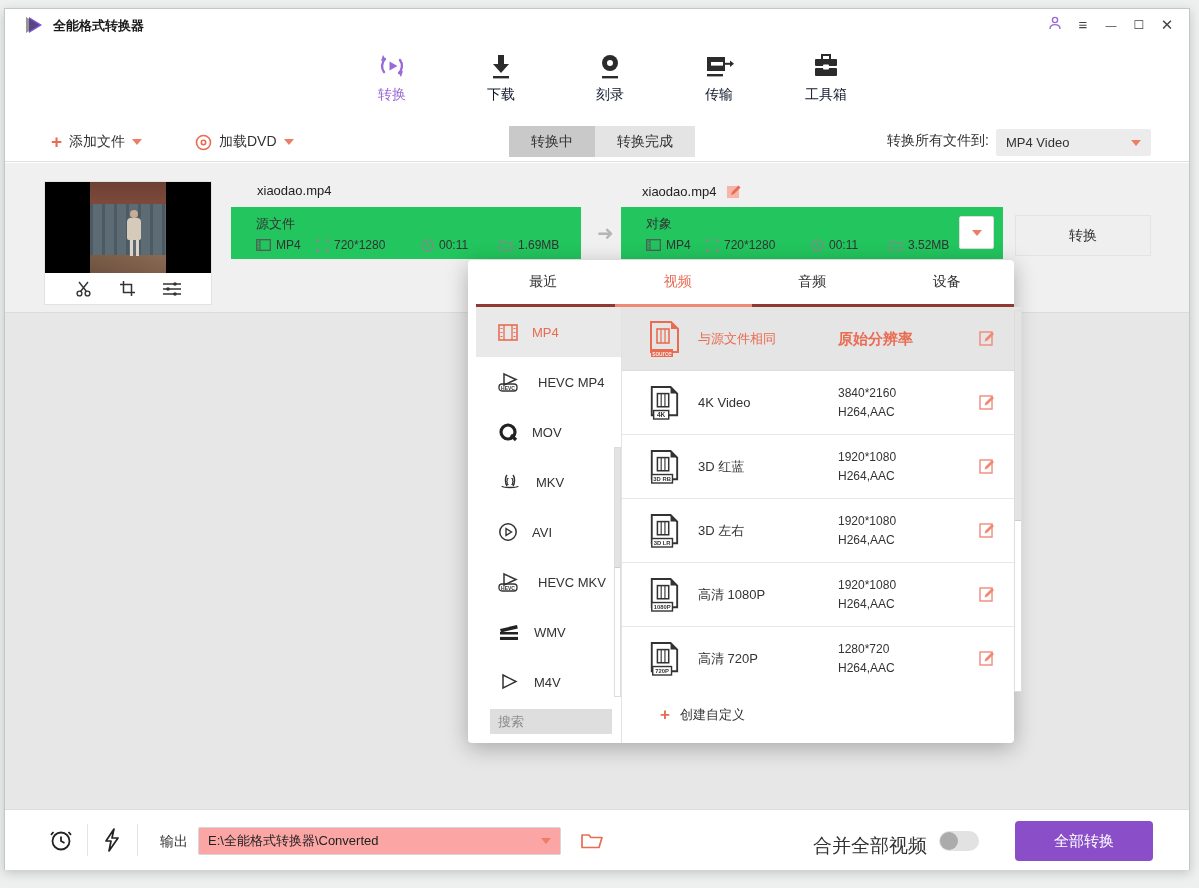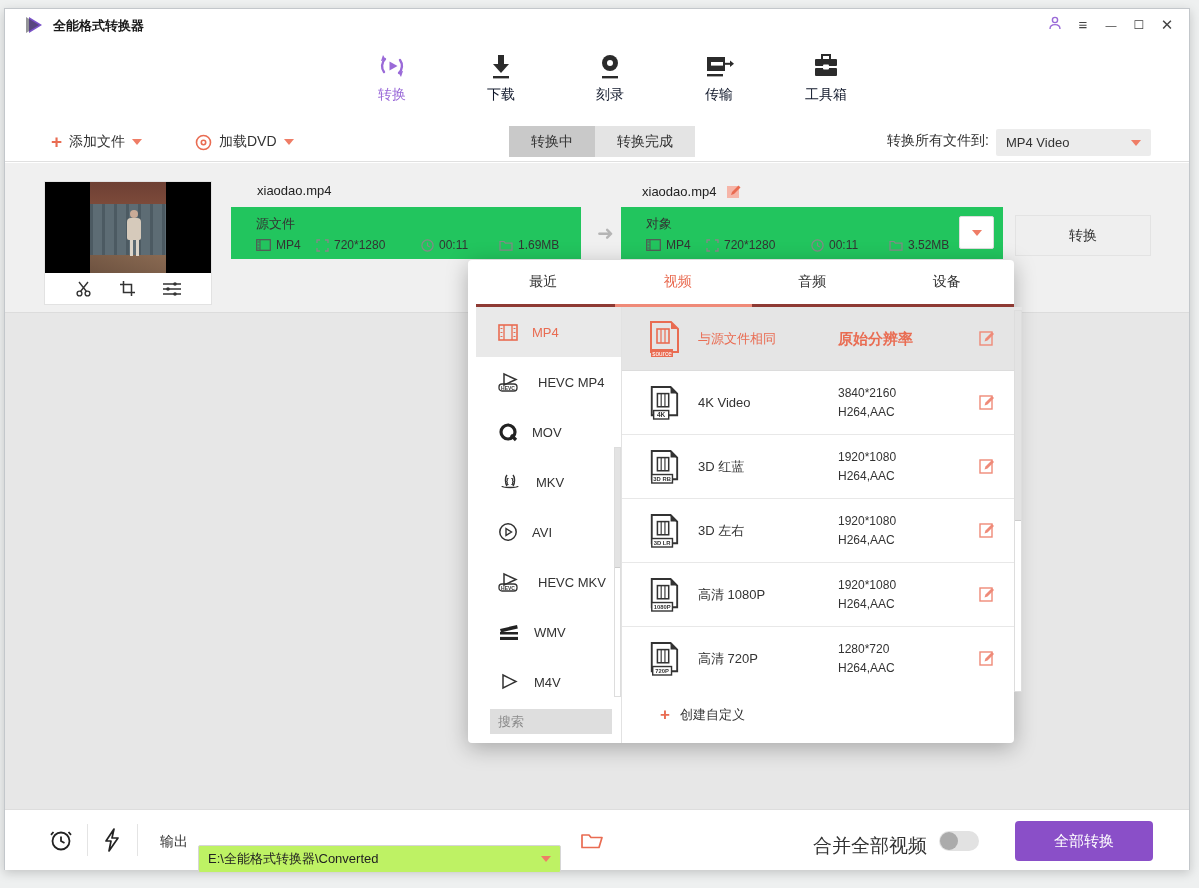--- a/index.html
+++ b/index.html
@@ -89,21 +89,21 @@
   .create-row { display:flex; align-items:center; gap:10px; margin:14px 0 0 38px; font-size:13px; color:#333; cursor:pointer; }
   .plus { color:#e96c52; font-size:17px; font-weight:bold; }
   .sb { position:absolute; background:#fff; border:1px solid #ddd; }
   .sb .sb-thumb { position:absolute; left:0; top:0; width:100%; background:#e3e3e3; border-bottom:1px solid #ccc; }
 
   
   .bottombar { position:absolute; left:0; top:800px; width:100%; height:61px; background:#fff; border-top:1px solid #ddd; }
   .bb-icon { position:absolute; top:18px; cursor:pointer; }
   .bb-div { position:absolute; top:14px; width:1px; height:32px; background:#e4e4e4; }
   .out-label { position:absolute; left:155px; top:23px; font-size:14px; color:#333; }
-  .path-box { position:absolute; left:193px; top:35px; width:363px; height:28px; background:#bef264; border:1px solid #d6d6d6; border-radius:2px; display:flex; align-items:center; justify-content:space-between; padding:0 9px; font-size:13px; color:#222; cursor:pointer; }
+  .path-box { position:absolute; left:193px; top:17px; width:363px; height:28px; background:#fca5a5; border:1px solid #d6d6d6; border-radius:2px; display:flex; align-items:center; justify-content:space-between; padding:0 9px; font-size:13px; color:#222; cursor:pointer; }
   .merge { position:absolute; right:262px; top:23px; font-size:19px; color:#333; }
   .toggle { position:absolute; right:210px; top:21px; width:40px; height:20px; background:#e2e2e2; border-radius:10px; cursor:pointer; }
   .toggle .knob { position:absolute; left:1px; top:1px; width:18px; height:18px; border-radius:50%; background:#ababab; }
   .all-btn { position:absolute; left:1010px; top:11px; width:138px; height:40px; background:#8a4fc8; border-radius:4px; color:#fff; font-size:15px; display:flex; align-items:center; justify-content:center; cursor:pointer; }
 
   svg { display:block; }
 </style>
 </head>
 <body>
 

